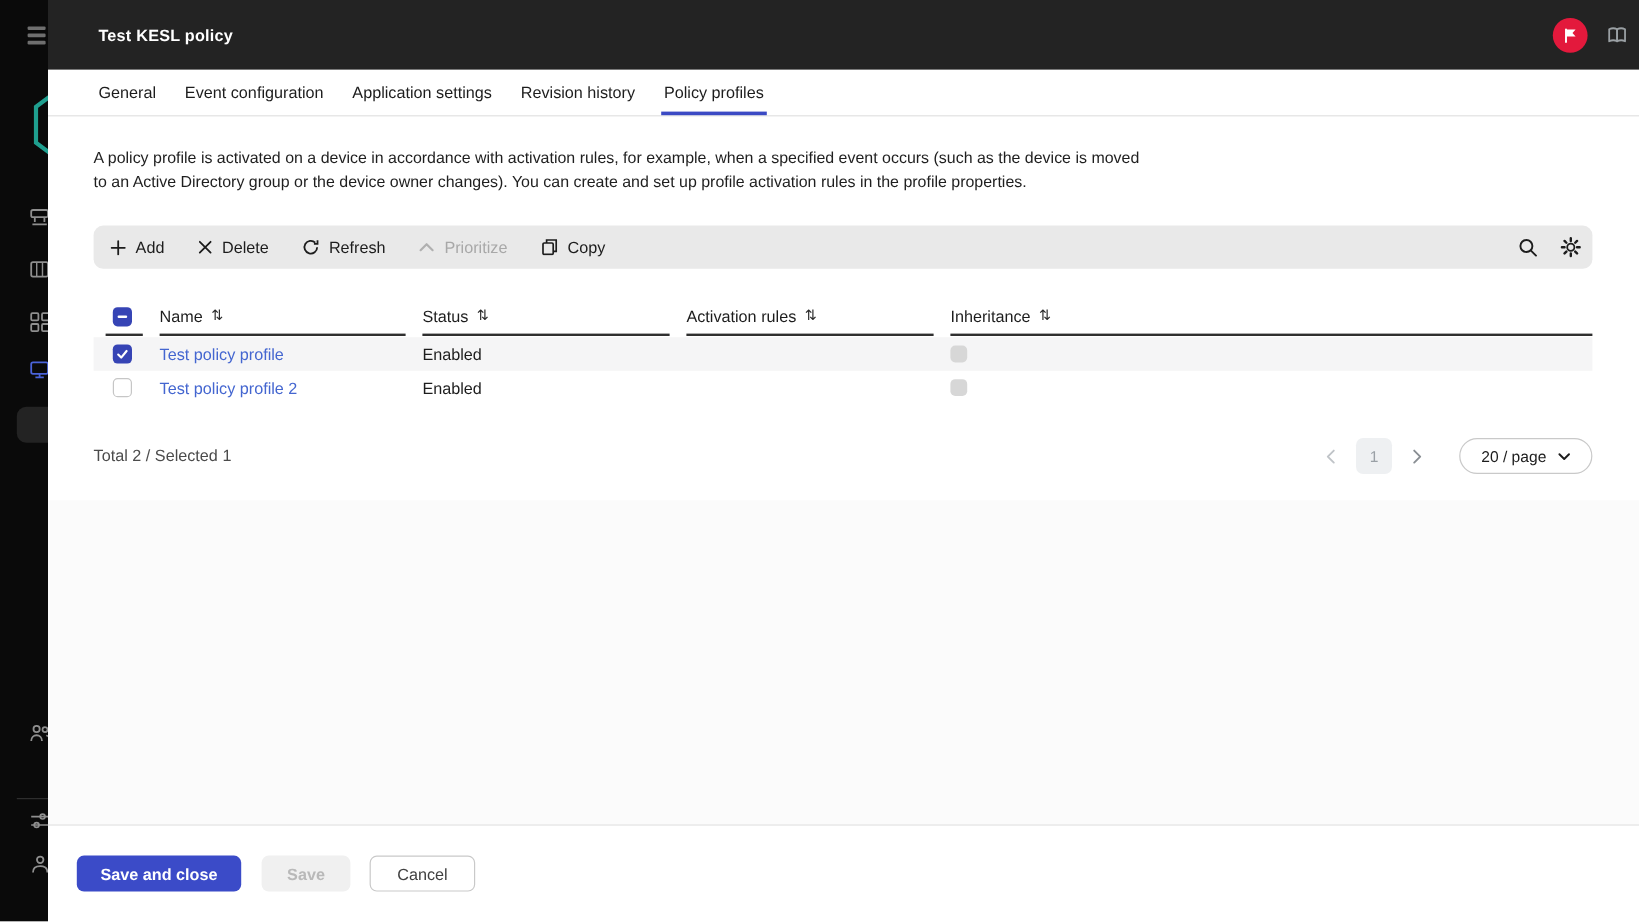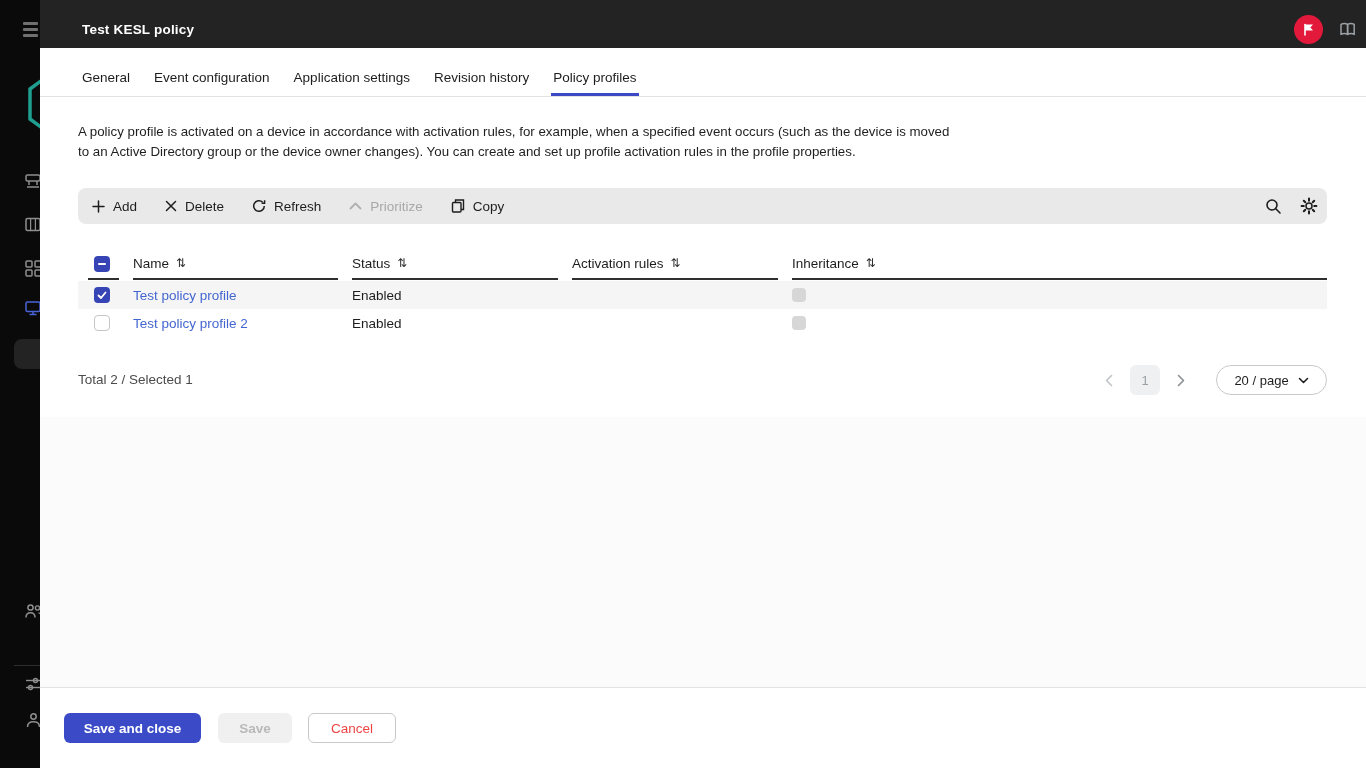--- a/index.html
+++ b/index.html
@@ -10,21 +10,21 @@
   
   .rail { position:absolute; left:0; top:0; width:40px; height:768px; background:#0a0a0a; overflow:hidden; z-index:3; }
   .hamburger { position:absolute; left:23px; top:22px; width:15px; cursor:pointer; }
   .hamburger span { display:block; width:15px; height:2.5px; background:#6f6f6f; margin-bottom:3.5px; border-radius:1px; }
   .rail svg { position:absolute; left:25px; }
   .rail .logo { left:27px; top:72px; }
   .rail-active { position:absolute; left:14px; top:339px; width:34px; height:30px; background:#232323; border-radius:8px; }
   .rail-divider { position:absolute; left:14px; top:665px; width:26px; height:1px; background:#2e2e2e; }
 
   
-  .titlebar { position:absolute; left:40px; top:0; width:1326px; height:48px; background:#232323; z-index:2; }
+  .titlebar { position:absolute; left:40px; top:0; width:1326px; height:58px; background:#232323; z-index:2; }
   .titlebar .title { position:absolute; left:42px; top:0; height:58px; display:flex; align-items:center;
                      color:#fff; font-size:13.5px; font-weight:700; letter-spacing:.2px; }
   .tb-ico { position:absolute; top:0; height:58px; display:flex; align-items:center; cursor:pointer; }
   .flag-btn { left:1254px; }
   .flag-circle { width:29px; height:29px; border-radius:50%; background:#e3193c; display:flex; align-items:center; justify-content:center; }
   .help-btn { left:1299px; }
 
   
   .content { position:absolute; left:40px; top:58px; width:1326px; height:710px; background:#fff; }
   .gray-zone { position:absolute; left:0; top:359px; width:1326px; height:270px; background:#fbfbfb; }
@@ -85,21 +85,21 @@
   .pg-size { position:absolute; left:1176px; top:307px; width:111px; height:30px; border:1px solid #c9c9c9;
              border-radius:15px; background:#fff; display:flex; align-items:center; justify-content:center; gap:9px;
              font-size:13px; color:#1d1d1d; cursor:pointer; }
 
   
   .footerbar { position:absolute; left:0; top:629px; width:1326px; height:81px; background:#fff; border-top:1px solid #e2e2e2; }
   .btn { position:absolute; top:25px; height:30px; border-radius:6px; font-family:inherit; font-size:13.5px;
          display:flex; align-items:center; justify-content:center; cursor:pointer; border:none;text-align:center; }
   .btn-primary { left:24px; width:137px; background:#3b4bc8; color:#fff; font-weight:700; }
   .btn-disabled { left:178px; width:74px; background:#f0f0f0; color:#b9b9b9; font-weight:700; cursor:default; }
-  .btn-outline { left:268px; width:88px; background:#fff; border:1px solid #c9c9c9; color:#ef4444; }
+  .btn-outline { left:268px; width:88px; background:#fff; border:1px solid #c9c9c9; color:#404040; }
 </style>
 </head>
 <body>
 
 <div class="app">
 
   <aside class="rail">
     <div class="hamburger">
         <span></span>
         <span></span>

